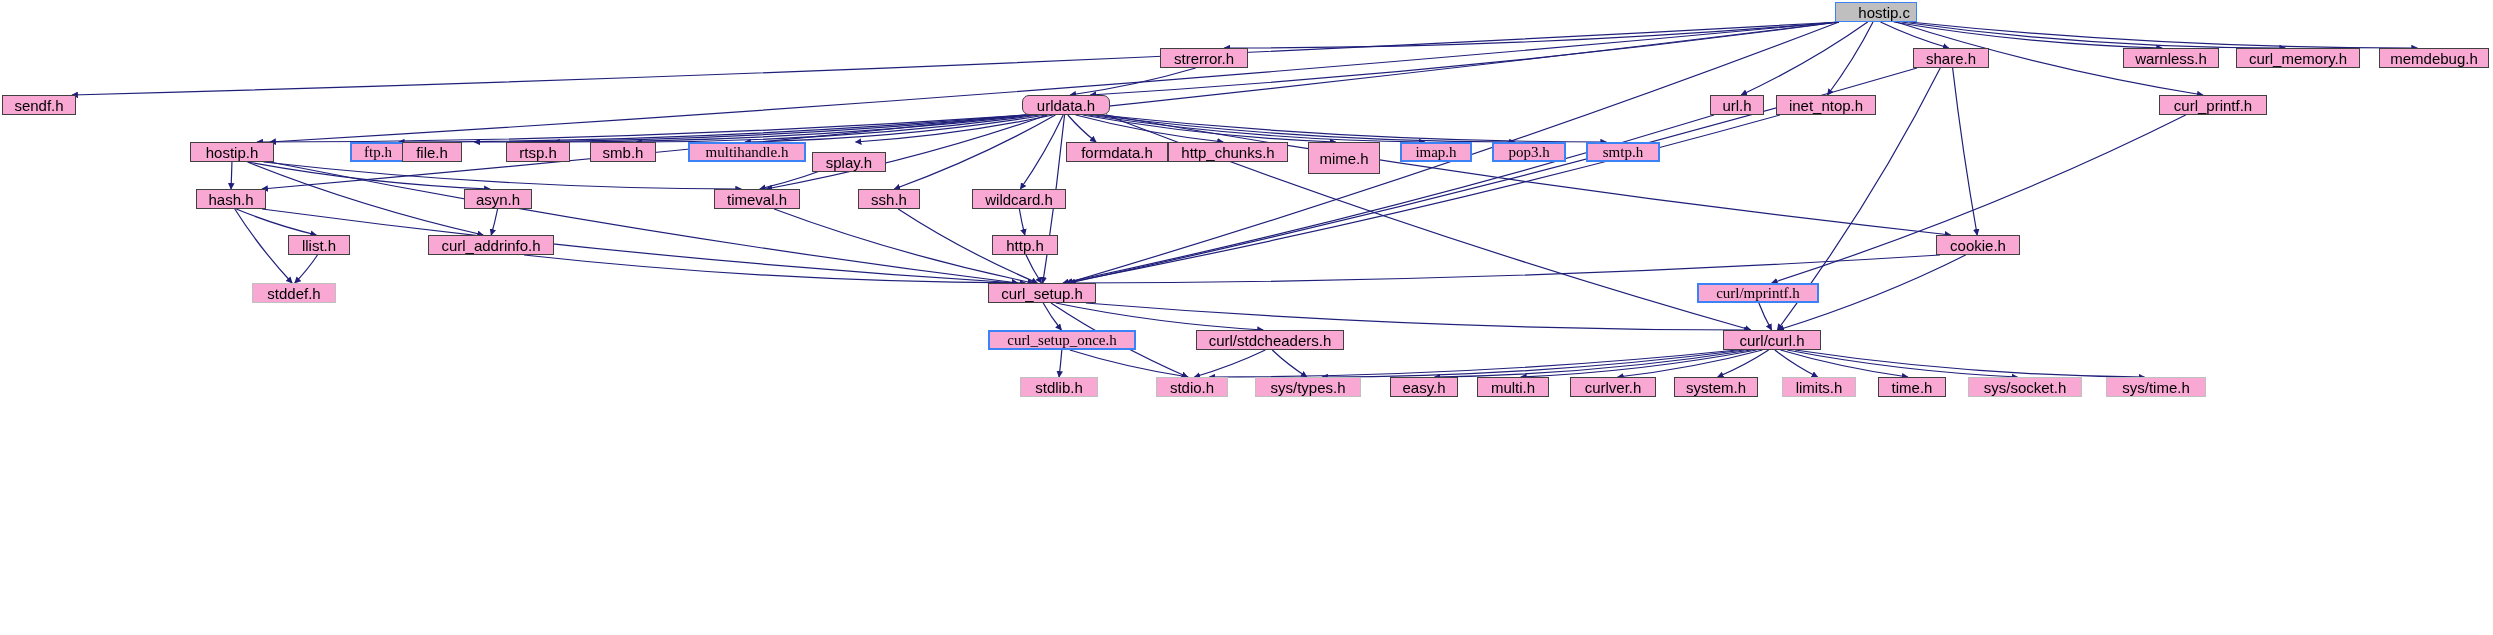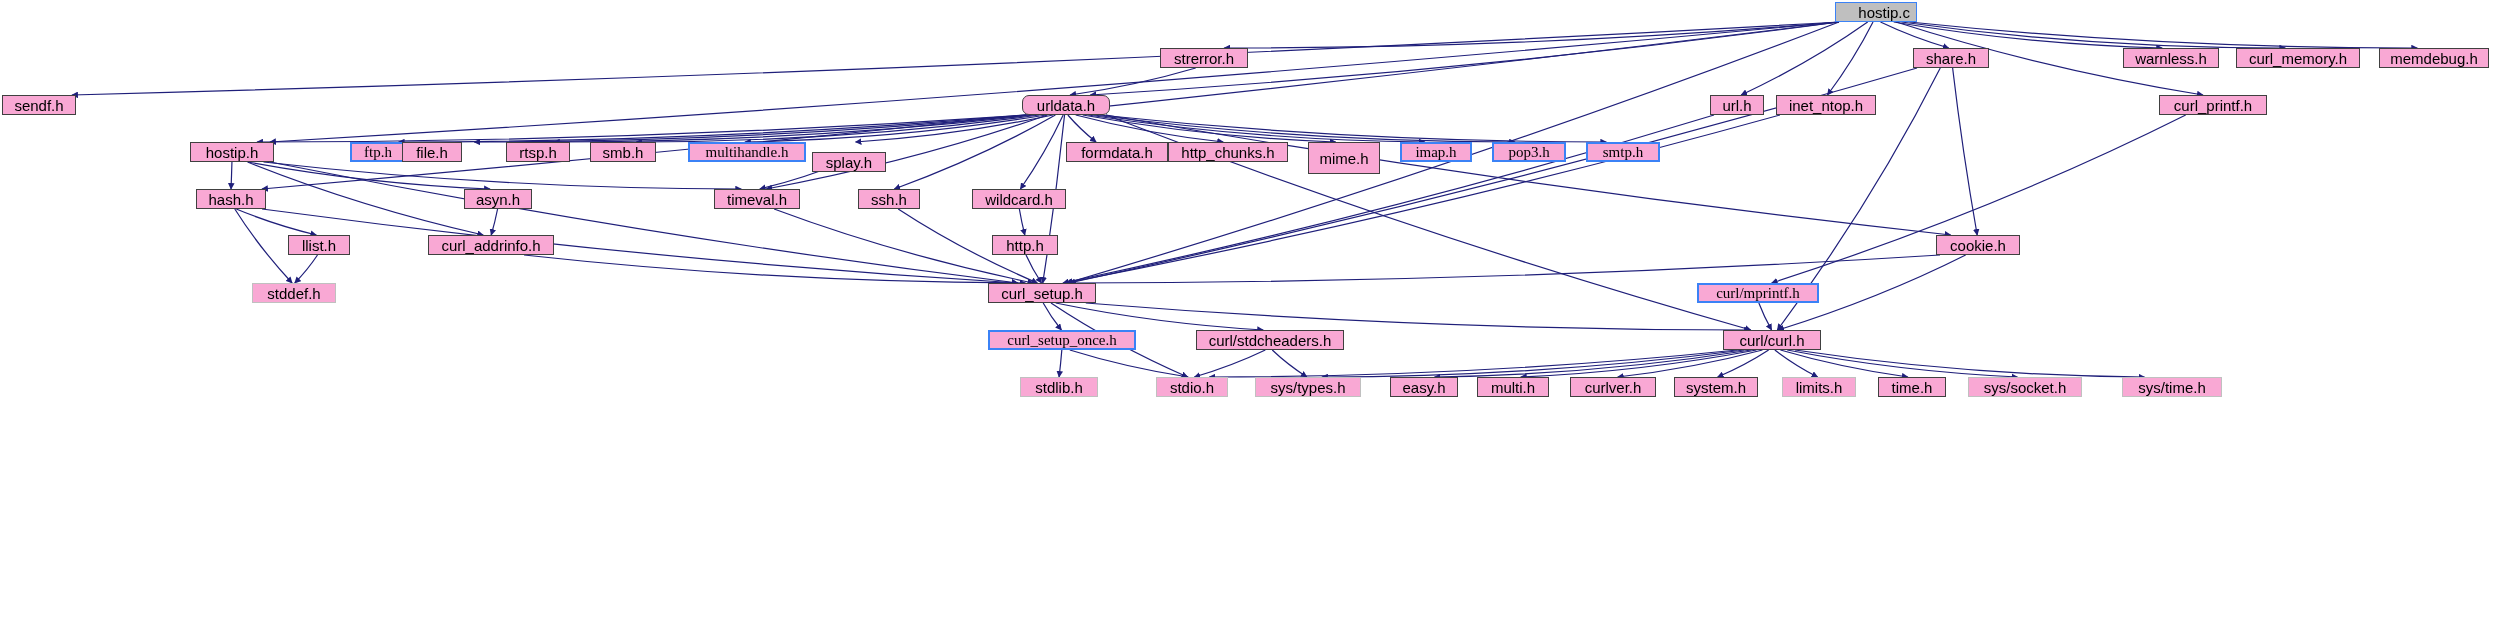--- a/index.html
+++ b/index.html
@@ -286,17 +286,17 @@
       </div>
       <div class="node greybox" style="left: 1782px; top: 377px; width: 74px; height: 20px;">
         <span class="node-label">limits.h</span>
       </div>
       <div class="node" style="left: 1878px; top: 377px; width: 68px; height: 20px;">
         <span class="node-label">time.h</span>
       </div>
       <div class="node greybox" style="left: 1968px; top: 377px; width: 114px; height: 20px;">
         <span class="node-label">sys/socket.h</span>
       </div>
-      <div class="node greybox" style="left: 2106px; top: 377px; width: 100px; height: 20px; margin-left: 16px;">
+      <div class="node greybox" style="left: 2106px; top: 377px; width: 100px; height: 20px;">
         <span class="node-label">sys/time.h</span>
       </div>
     </div>
 </div>
 
 </body></html>

